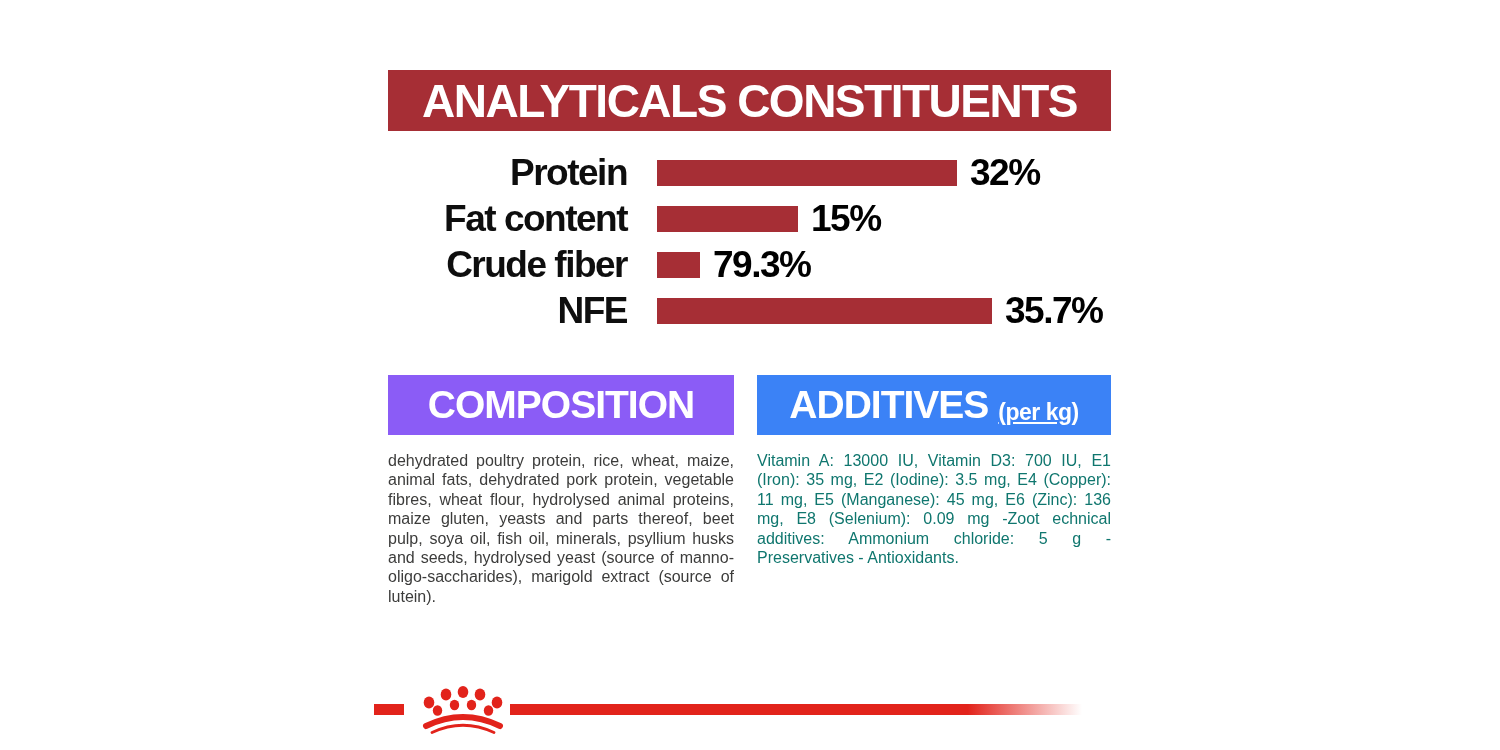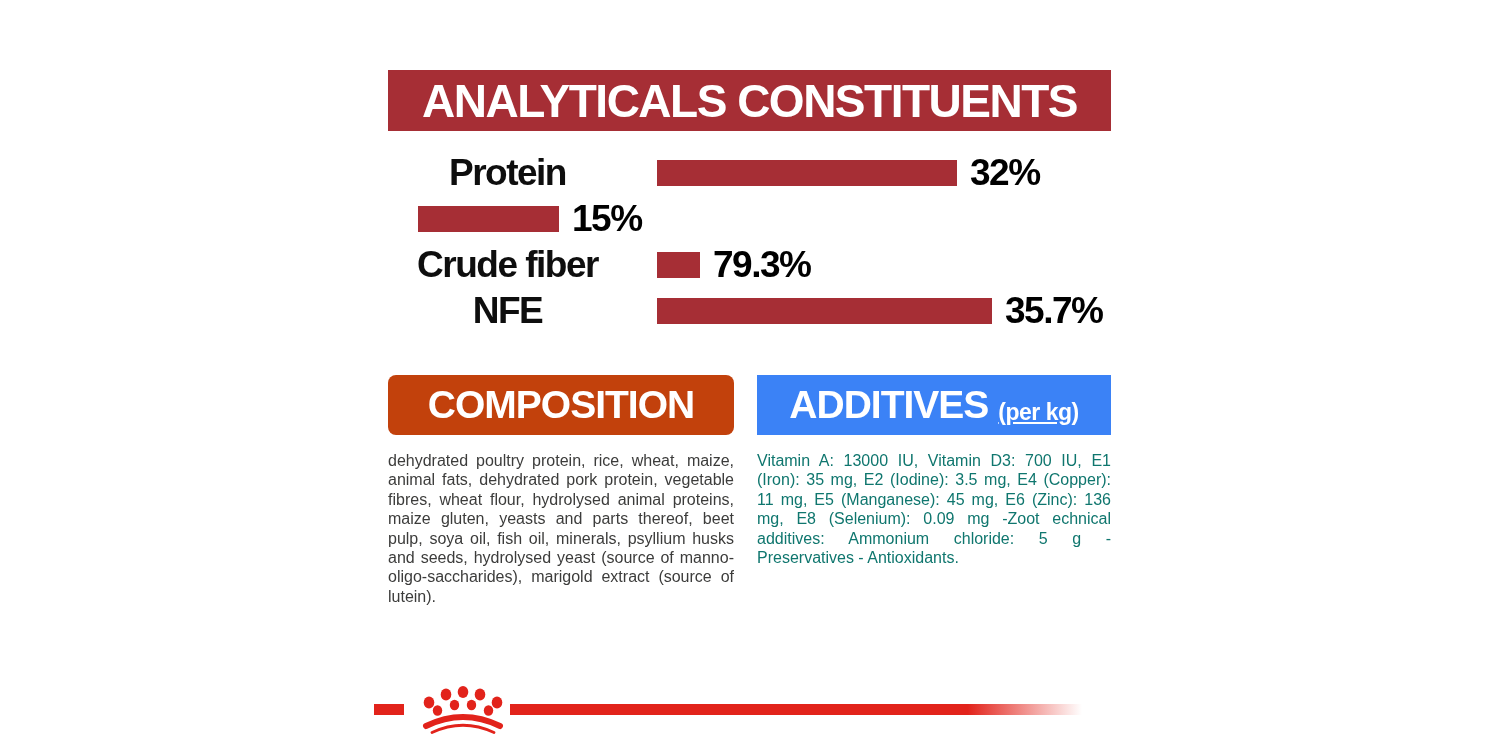--- a/index.html
+++ b/index.html
@@ -36,21 +36,21 @@
     width: 760px;
   }
   .chart-row {
     display: flex;
     align-items: center;
     height: 26px;
     margin-bottom: 20px;
   }
   .chart-label {
     width: 239px;
-    text-align: center;
+    text-align: right;
     font-size: 37px;
     font-weight: bold;
     color: #0e0e0e;
     letter-spacing: -1.5px;
     line-height: 26px;
     white-space: nowrap;
   }
   .chart-bar {
     margin-left: 30px;
     height: 26px;
@@ -122,37 +122,38 @@
     <span>ANALYTICALS CONSTITUENTS</span>
   </div>
 
   <div class="chart">
       <div class="chart-row">
         <div class="chart-label">Protein</div>
         <div class="chart-bar" style="width: 300px; background: rgb(166, 46, 53);"></div>
         <div class="chart-value">32%</div>
       </div>
       <div class="chart-row">
+        <div class="chart-label">Fat content</div>
         <div class="chart-bar" style="width: 141px; background: rgb(166, 46, 53);"></div>
         <div class="chart-value">15%</div>
       </div>
       <div class="chart-row">
         <div class="chart-label">Crude fiber</div>
         <div class="chart-bar" style="width: 43px; background: rgb(166, 46, 53);"></div>
         <div class="chart-value">79.3%</div>
       </div>
       <div class="chart-row">
         <div class="chart-label">NFE</div>
         <div class="chart-bar" style="width: 335px; background: rgb(166, 46, 53);"></div>
         <div class="chart-value">35.7%</div>
       </div>
     </div>
 
   <div class="col col-composition">
-    <div class="banner col-banner" style="background: #c2410c; border-radius: 8px;">
+    <div class="banner col-banner" style="background: #8b5cf6;">
       <span>COMPOSITION</span>
     </div>
     <div class="col-body" style="color: rgb(60, 60, 59);">dehydrated poultry protein, rice, wheat, maize, animal fats, dehydrated pork protein, vegetable fibres, wheat flour, hydrolysed animal proteins, maize gluten, yeasts and parts thereof, beet pulp, soya oil, fish oil, minerals, psyllium husks and seeds, hydrolysed yeast (source of manno-oligo-saccharides), marigold extract (source of lutein).</div>
   </div>
 
   <div class="col col-additives">
     <div class="banner col-banner" style="background: #3b82f6;">
       <span>ADDITIVES</span>
       <span class="banner-suffix">(per kg)</span>
     </div>

